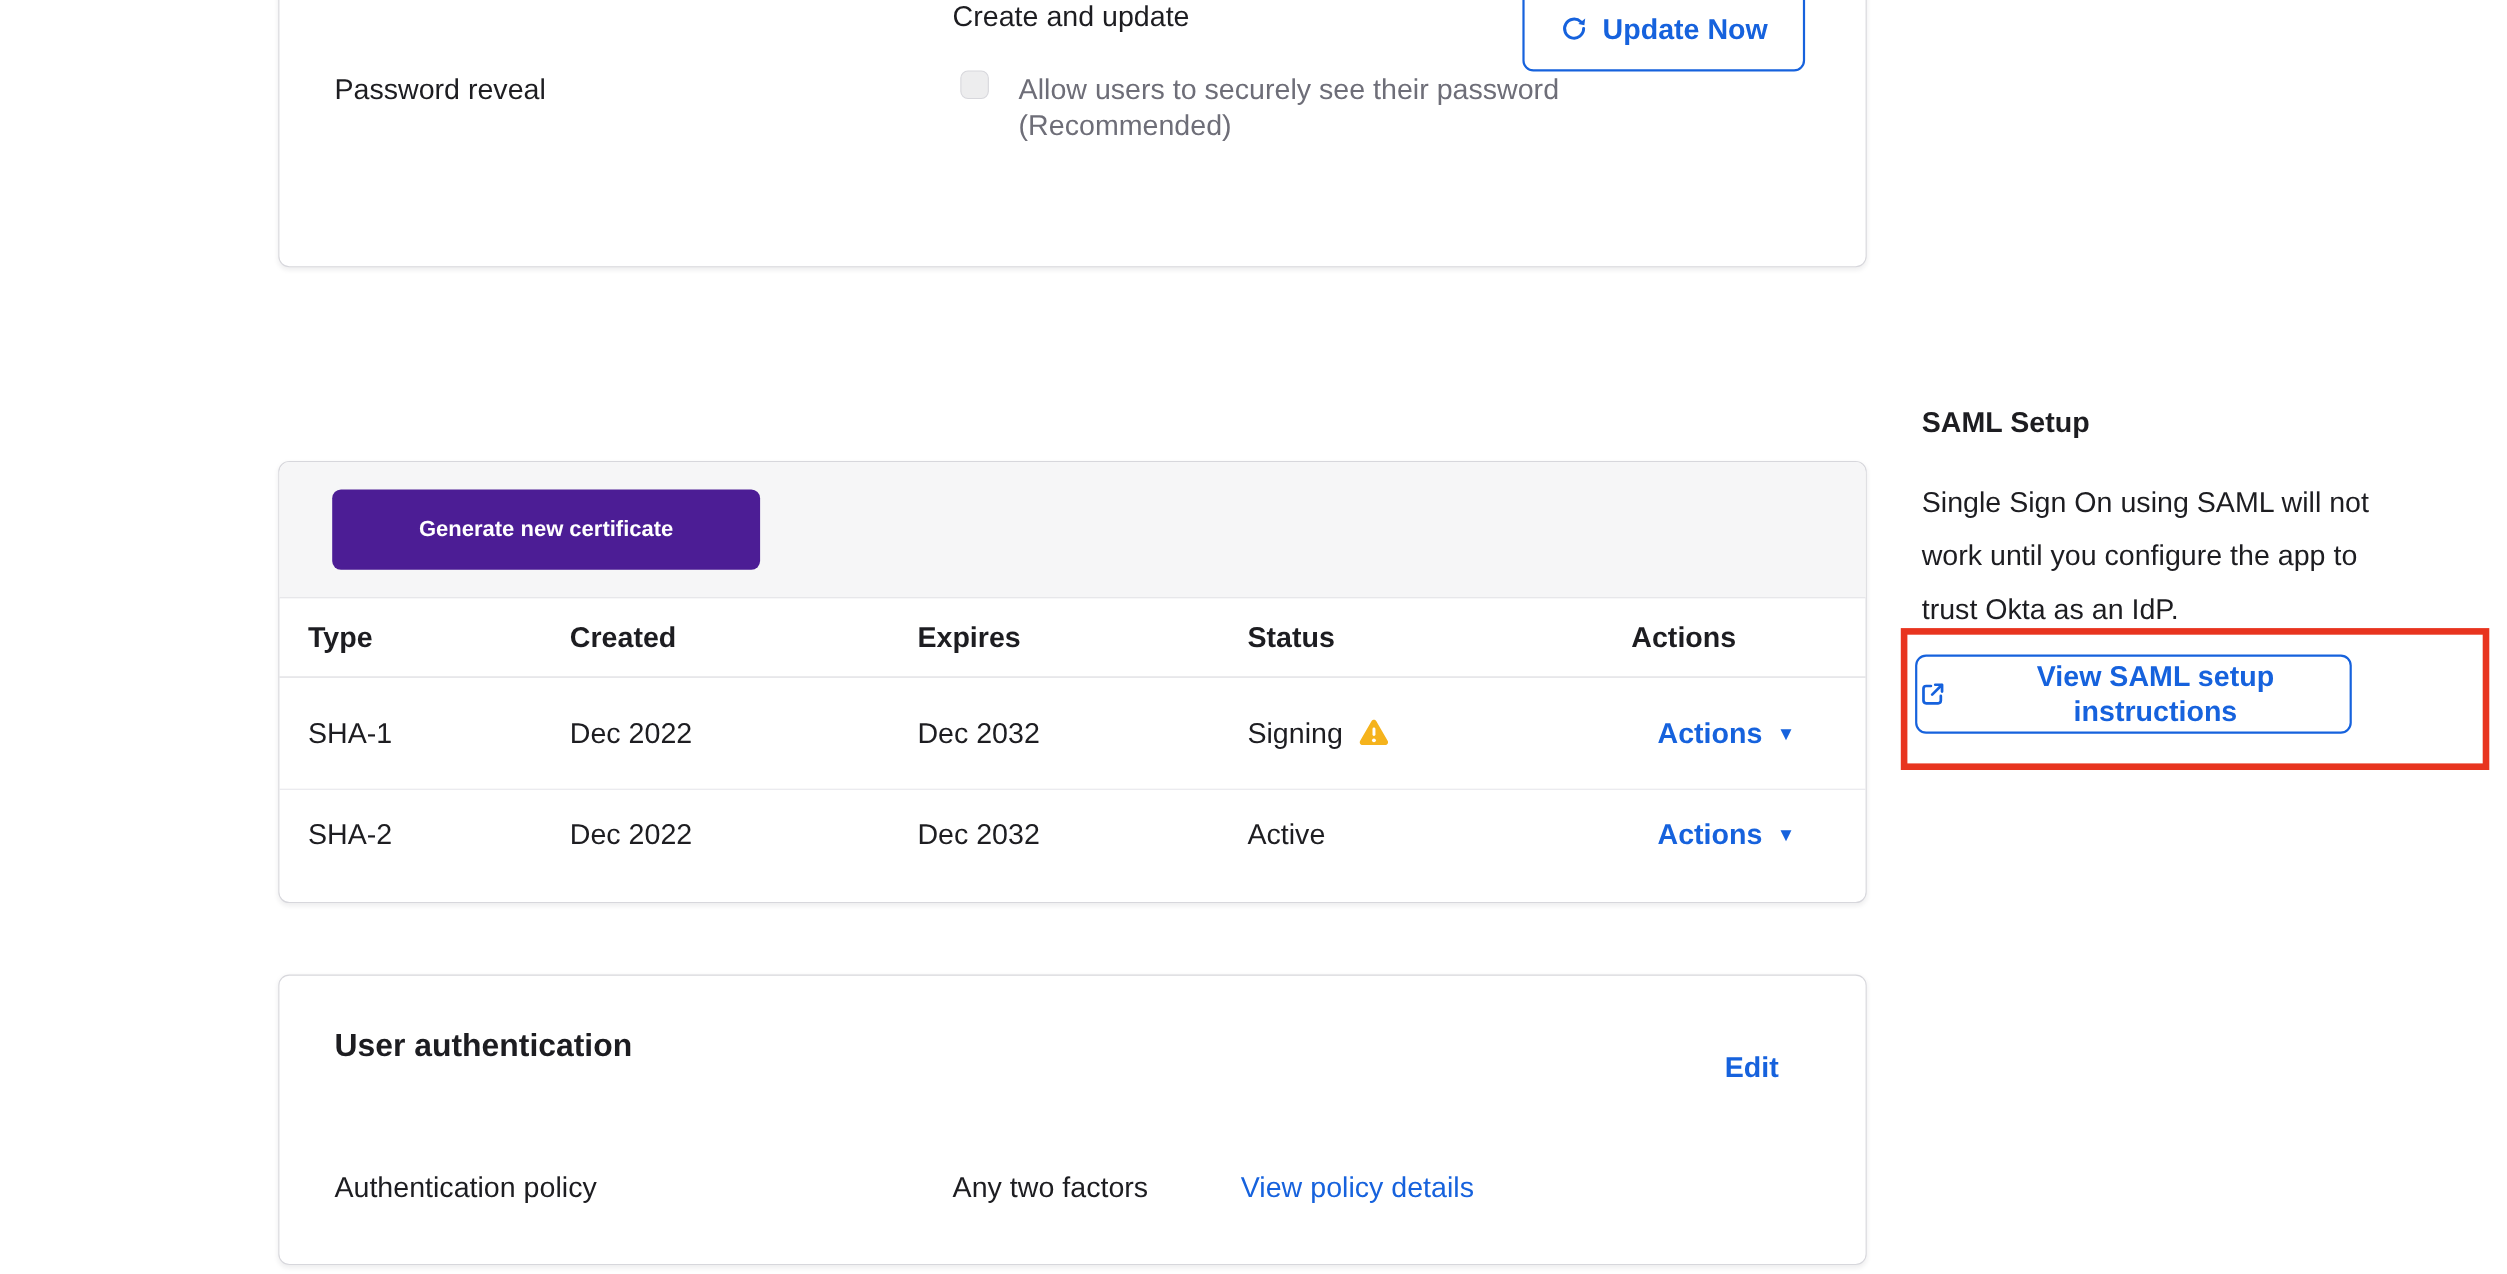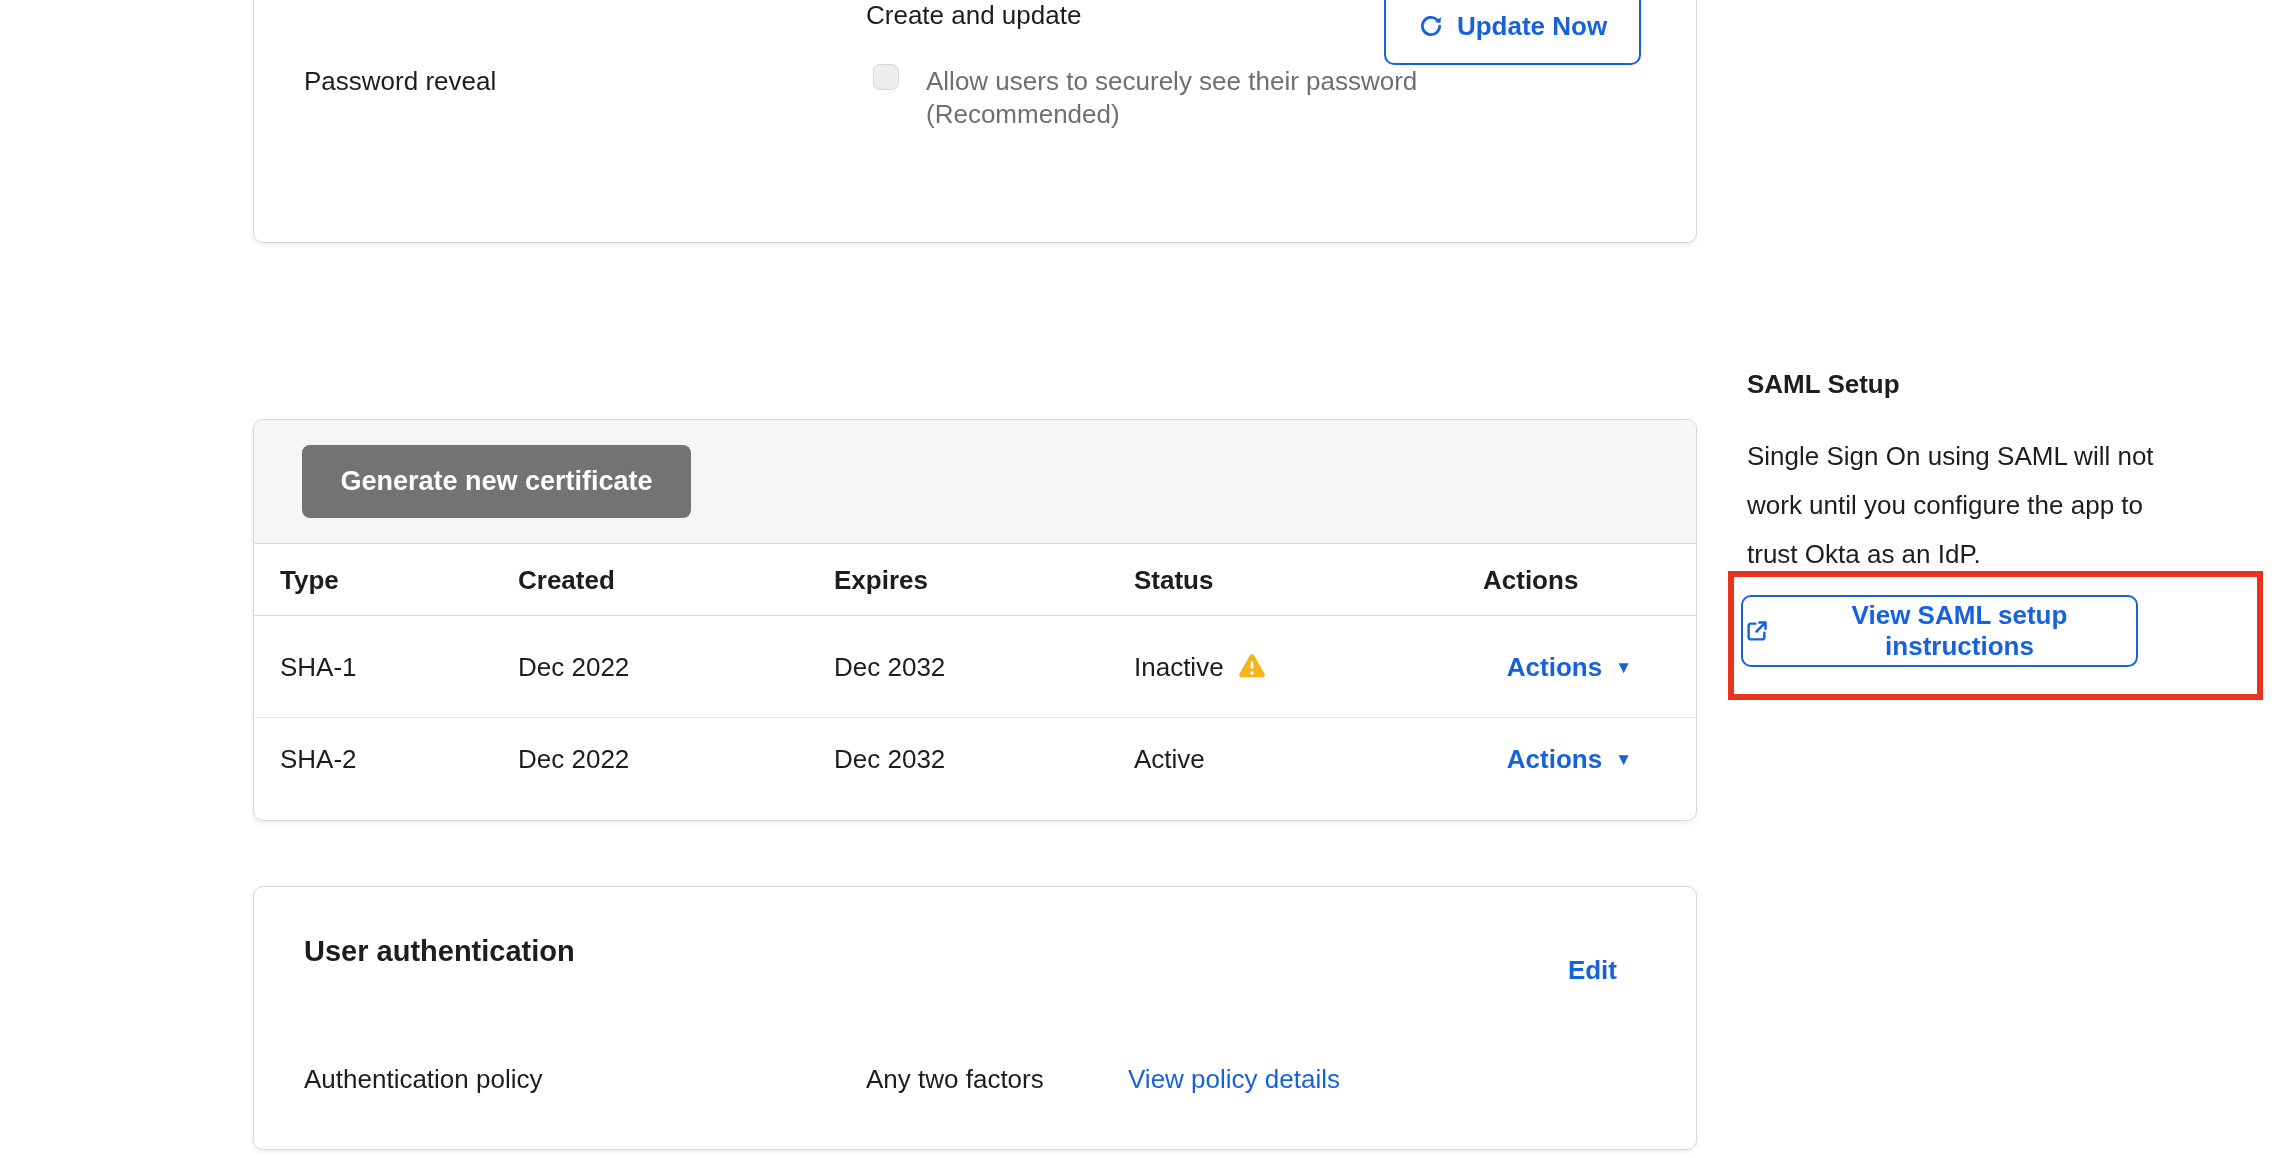--- a/index.html
+++ b/index.html
@@ -25,23 +25,23 @@
   }
   
   .btn-outline {
     position:absolute; display:flex; align-items:center; justify-content:center;
     background:#ffffff; border:2px solid #1662dd; border-radius:10px;
     color:#1662dd; font-family:"Liberation Sans", sans-serif;
     font-size:26px; font-weight:700; cursor:pointer; gap:13px;
   }
   .btn-primary {
     position:absolute; display:flex; align-items:center; justify-content:center;
-    background:#737373; border:none; border-radius:8px;
+    background:#4c1d95; border:none; border-radius:8px;
     color:#ffffff; font-family:"Liberation Sans", sans-serif;
-    font-size:27px; font-weight:700; cursor:pointer;
+    font-size:20px; font-weight:700; cursor:pointer;
   }
   
   #cert-gray-top {
     position:absolute; left:0; top:0; width:100%; height:124px;
     background:#f6f6f7; border-bottom:1px solid #d7d7dc;
     border-radius:9px 9px 0 0;
   }
   .thead { position:absolute; left:0; width:100%; height:72px; border-bottom:1px solid #d7d7dc; }
   .trow  { position:absolute; left:0; width:100%; height:102px; }
   .trow.sep { border-bottom:1px solid #e7e7ec; }
@@ -113,21 +113,21 @@
       <span class="cell head" style="left:580px;">Expires</span>
       <span class="cell head" style="left:880px;">Status</span>
       <span class="cell head" style="left:1229px;">Actions</span>
     </div>
 
     <div class="trow sep" style="top:196px;">
       <span class="cell" style="left:26px;">SHA-1</span>
       <span class="cell" style="left:264px;">Dec 2022</span>
       <span class="cell" style="left:580px;">Dec 2032</span>
       <span class="cell status-wrap" style="left:880px;">
-        <span>Inactive</span>
+        <span>Signing</span>
         <span style="display:flex;">
           <svg width="28" height="26" viewBox="0 0 24 22">
             <path d="M10.2 1.6 1.3 16.9c-.9 1.5.2 3.4 2 3.4h17.4c1.8 0 2.9-1.9 2-3.4L13.8 1.6c-.8-1.4-2.8-1.4-3.6 0z" fill="#f5b31c"></path>
             <rect x="10.9" y="6.6" width="2.3" height="6.6" rx="1.15" fill="#ffffff"></rect>
             <circle cx="12.05" cy="16.6" r="1.5" fill="#ffffff"></circle>
           </svg>
         </span>
       </span>
       <span class="actions-link">
         <span>Actions</span>

